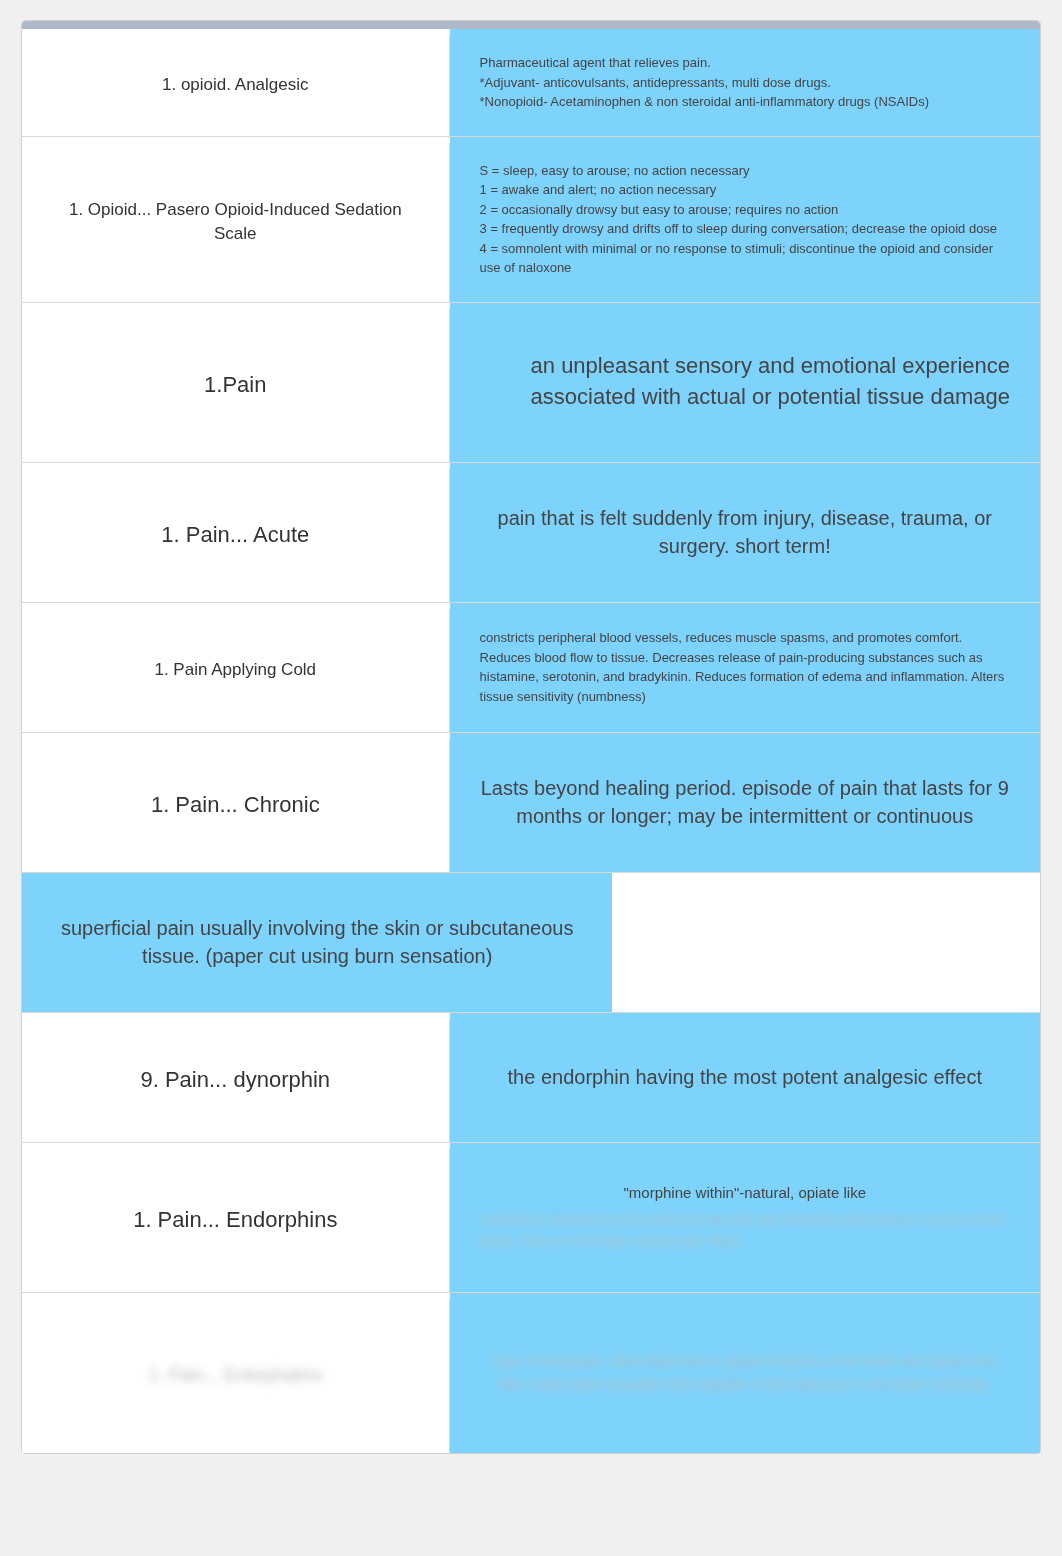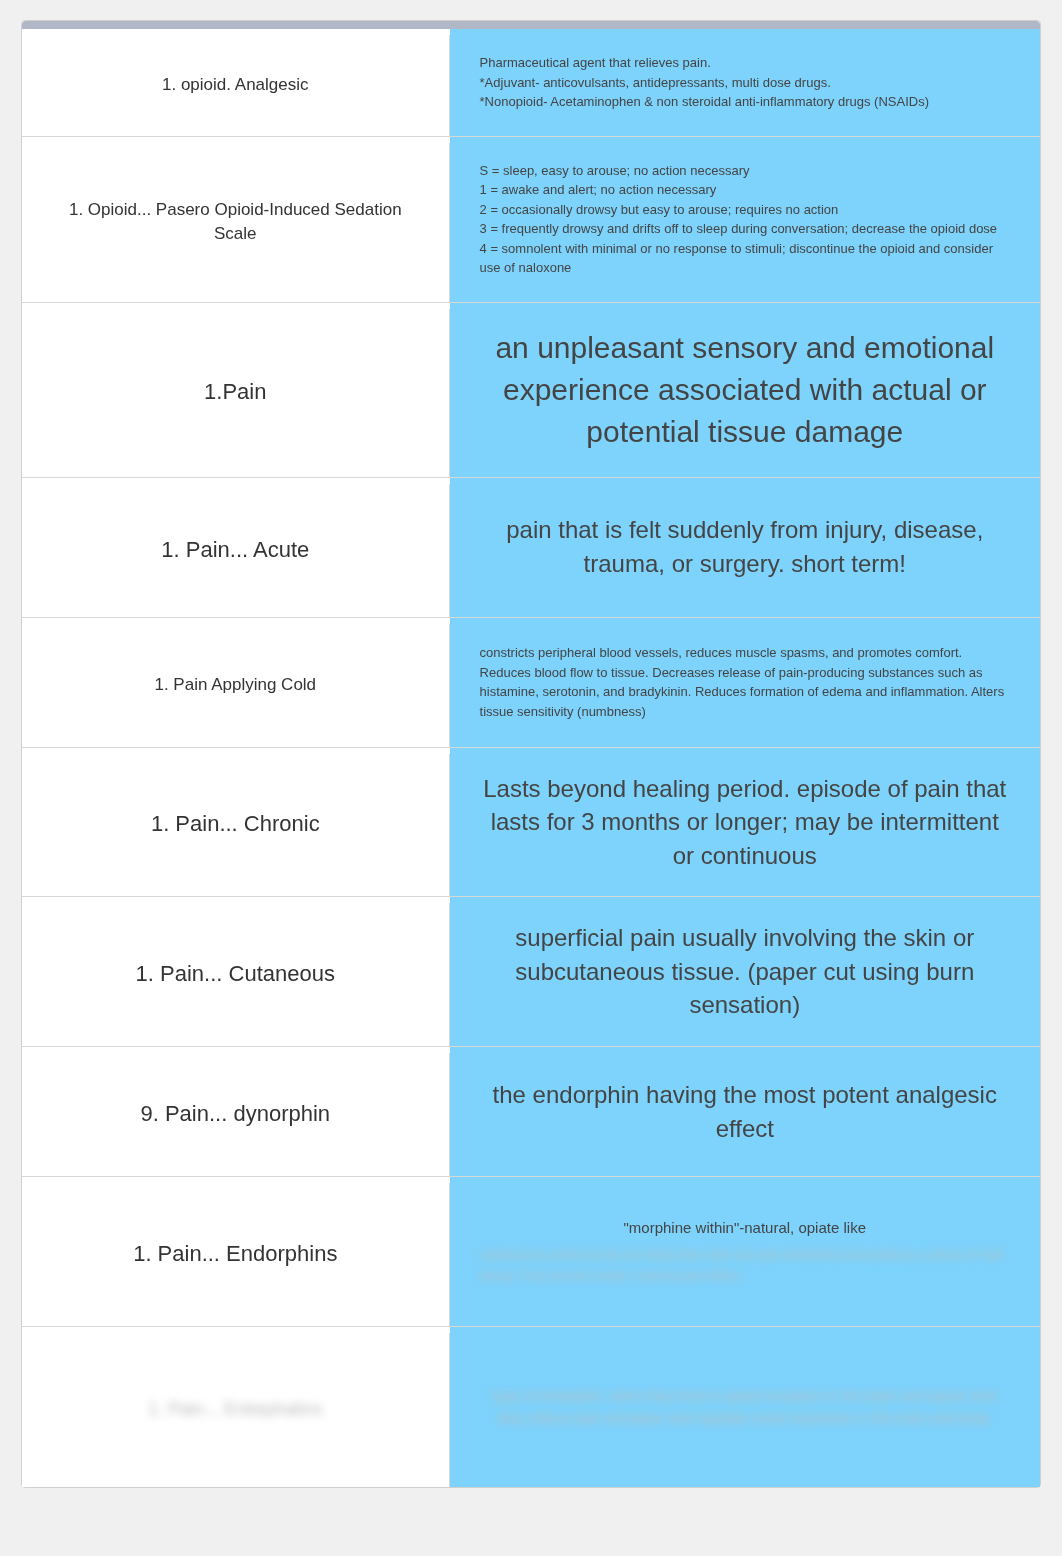--- a/index.html
+++ b/index.html
@@ -63,28 +63,28 @@
       font-size: 22px;
     }
 
     .back-text {
       font-size: 13px;
       color: #444444;
       line-height: 1.5;
     }
 
     .back-text.large {
-      font-size: 30px;
-      text-align: center;
+      font-size: 22px;
+      text-align: right;
       width: 100%;
       line-height: 1.4;
     }
 
     .back-text.medium {
-      font-size: 24px;
+      font-size: 20px;
       text-align: center;
       width: 100%;
       line-height: 1.4;
     }
 
     .blurred {
       filter: blur(4px);
       color: #bbbbbb;
       user-select: none;
     }
@@ -150,28 +150,25 @@
     <div class="card-back">
       <span class="back-text">constricts peripheral blood vessels, reduces muscle spasms, and promotes comfort. Reduces blood flow to tissue. Decreases release of pain-producing substances such as histamine, serotonin, and bradykinin. Reduces formation of edema and inflammation. Alters tissue sensitivity (numbness)</span>
     </div>
   </div>
 
   <div class="flashcard-row" style="min-height: 140px;">
     <div class="card-front">
       <span class="front-text large">1. Pain... Chronic</span>
     </div>
     <div class="card-back" style="justify-content: center;">
-      <span class="back-text medium">Lasts beyond healing period. episode of pain that lasts for 3 months or longer; may be intermittent or continuous</span>
+      <span class="back-text medium">Lasts beyond healing period. episode of pain that lasts for 9 months or longer; may be intermittent or continuous</span>
     </div>
   </div>
 
   <div class="flashcard-row" style="min-height: 140px;">
-    <div class="card-front">
-      <span class="front-text large">1. Pain... Cutaneous</span>
-    </div>
     <div class="card-back" style="justify-content: center;">
       <span class="back-text medium">superficial pain usually involving the skin or subcutaneous tissue. (paper cut using burn sensation)</span>
     </div>
   </div>
 
   <div class="flashcard-row" style="min-height: 130px;">
     <div class="card-front">
       <span class="front-text large">9. Pain... dynorphin</span>
     </div>
     <div class="card-back" style="justify-content: center;">

